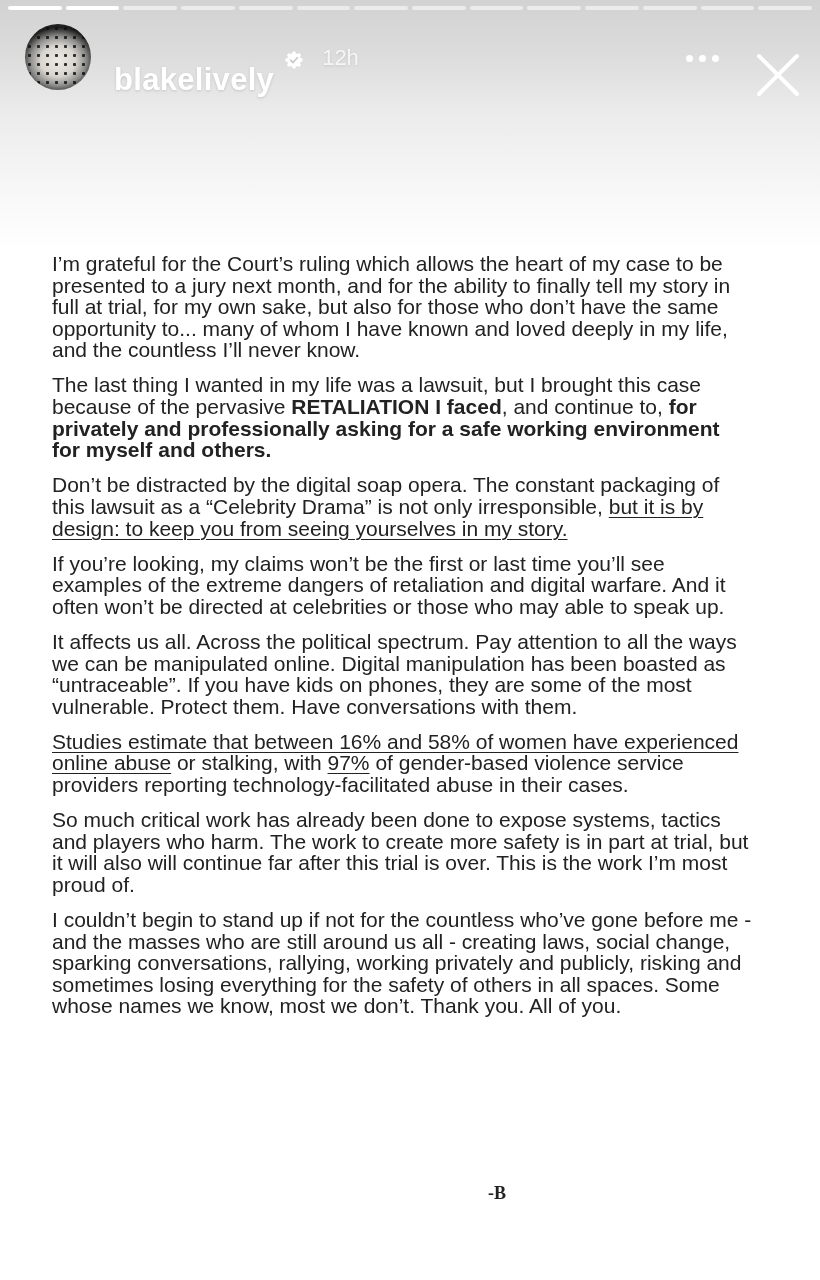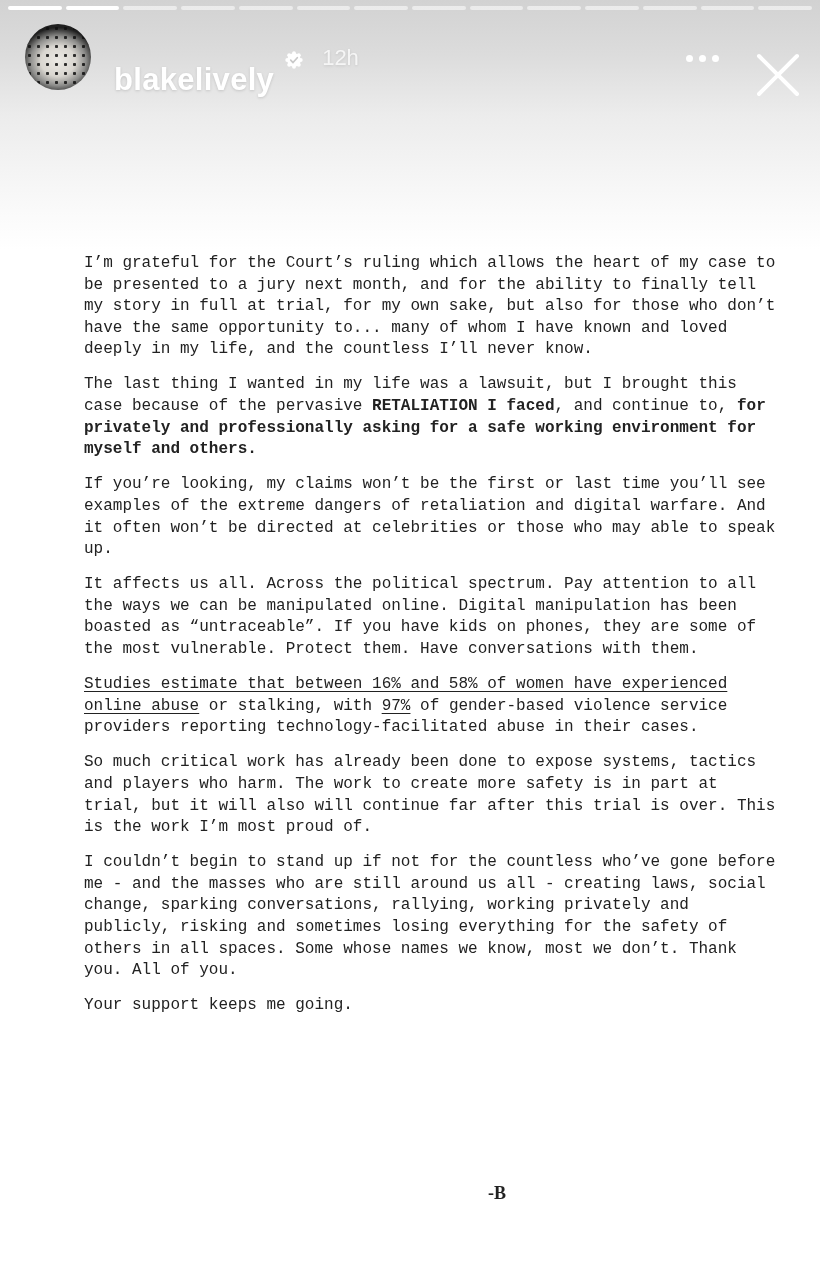--- a/index.html
+++ b/index.html
@@ -23,23 +23,23 @@
   }
   .header-left{position:absolute;left:114px;top:0;height:76px;display:flex;align-items:center;gap:11px;}
   .username{font-size:31px;font-weight:700;color:#ffffff;letter-spacing:0.3px;text-shadow:0 1px 3px rgba(0,0,0,0.15);margin-top:44px;}
   .badge{display:inline-block;width:18px;height:18px;margin-top:3px;}
   .timestamp{font-size:22px;font-weight:400;color:rgba(255,255,255,0.78);text-shadow:0 1px 3px rgba(0,0,0,0.10);margin-left:8px;}
   .more-btn{position:absolute;right:96px;top:26px;width:44px;height:24px;display:flex;align-items:center;justify-content:center;gap:6px;background:none;border:none;cursor:pointer;padding:0;}
   .more-btn span{width:7px;height:7px;border-radius:50%;background:#ffffff;}
   .close-btn{position:absolute;right:18px;top:31px;width:48px;height:48px;background:none;border:none;cursor:pointer;padding:0;}
   
   .story-text{
-    position:absolute;left:84px;top:253px;width:700px;
-    font-family:Liberation Mono, monospace;
-    font-size:16px;line-height:21.6px;color:#222222;
+    position:absolute;left:52px;top:253px;width:700px;
+    font-family:Liberation Sans, sans-serif;
+    font-size:21px;line-height:21.6px;color:#222222;
   }
   .para{margin:0 0 13.5px 0;}
   .b{font-weight:700;}
   .u{text-decoration:underline;text-decoration-thickness:1px;text-underline-offset:3px;}
   .emoji-leaf{display:inline-block;width:16px;height:16px;margin-left:3px;vertical-align:-3px;position:relative;}
   .emoji-leaf::before{
     content:"";position:absolute;left:1px;top:1px;width:13px;height:13px;
     background:linear-gradient(135deg,#c4e18a 10%,#76a93f 85%);
     border-radius:10% 100% 40% 100%;transform:rotate(-18deg);
     box-shadow:inset 0 0 0 1.5px #eaf3da;
@@ -100,23 +100,23 @@
       <svg width="48" height="48" viewBox="0 0 48 48">
         <line x1="5" y1="5" x2="43" y2="43" stroke="#ffffff" stroke-width="4" stroke-linecap="round"></line>
         <line x1="43" y1="5" x2="5" y2="43" stroke="#ffffff" stroke-width="4" stroke-linecap="round"></line>
       </svg>
     </button>
   </div>
 
   <div class="story-text">
       <p class="para"><span>I’m grateful for the Court’s ruling which allows the heart of my case to be presented to a jury next month, and for the ability to finally tell my story in full at trial, for my own sake, but also for those who don’t have the same opportunity to... many of whom I have known and loved deeply in my life, and the countless I’ll never know.</span></p>
       <p class="para"><span>The last thing I wanted in my life was a lawsuit, but I brought this case because of the pervasive </span><span class="b">RETALIATION I faced</span><span>, and continue to, </span><span class="b">for privately and professionally asking for a safe working environment for myself and others.</span></p>
+      <p class="para"><span>Don’t be distracted by the digital soap opera. The constant packaging of this lawsuit as a “Celebrity Drama” is not only irresponsible, </span><span class="u">but it is by design: to keep you from seeing yourselves in my story.</span></p>
       <p class="para"><span>If you’re looking, my claims won’t be the first or last time you’ll see examples of the extreme dangers of retaliation and digital warfare. And it often won’t be directed at celebrities or those who may able to speak up.</span></p>
       <p class="para"><span>It affects us all. Across the political spectrum. Pay attention to all the ways we can be manipulated online. Digital manipulation has been boasted as “untraceable”. If you have kids on phones, they are some of the most vulnerable. Protect them. Have conversations with them.</span></p>
       <p class="para"><span class="u">Studies estimate that between 16% and 58% of women have experienced online abuse</span><span> or stalking, with </span><span class="u">97%</span><span> of gender-based violence service providers reporting technology-facilitated abuse in their cases.</span></p>
       <p class="para"><span>So much critical work has already been done to expose systems, tactics and players who harm. The work to create more safety is in part at trial, but it will also will continue far after this trial is over. This is the work I’m most proud of.</span></p>
       <p class="para"><span>I couldn’t begin to stand up if not for the countless who’ve gone before me - and the masses who are still around us all - creating laws, social change, sparking conversations, rallying, working privately and publicly, risking and sometimes losing everything for the safety of others in all spaces. Some whose names we know, most we don’t. Thank you. All of you.</span></p>
-      <p class="para"><span>Your support keeps me going.</span></p>
     </div>
 
   <div class="signature-row">-B</div>
 
 </div>
 
 </body></html>

